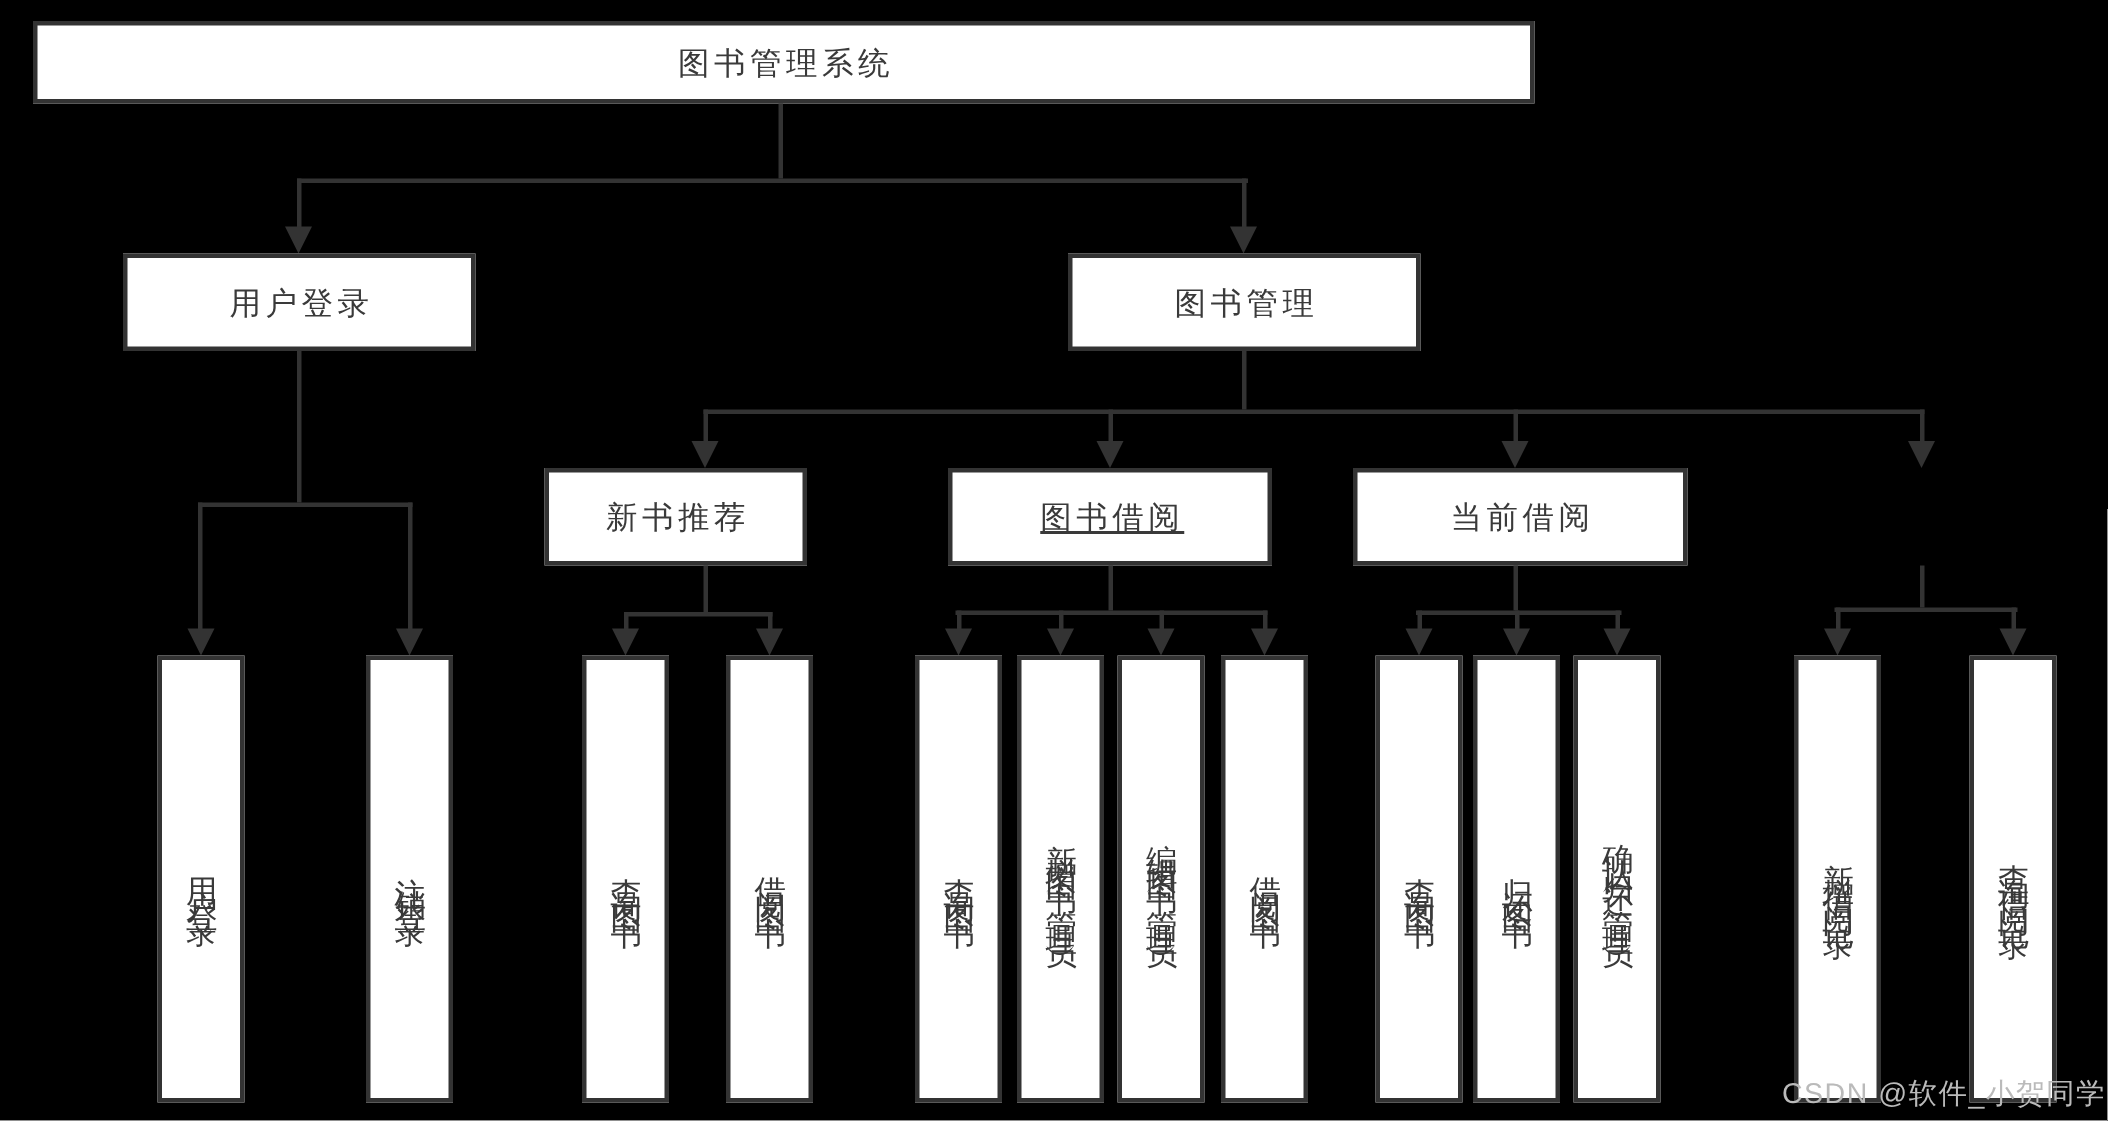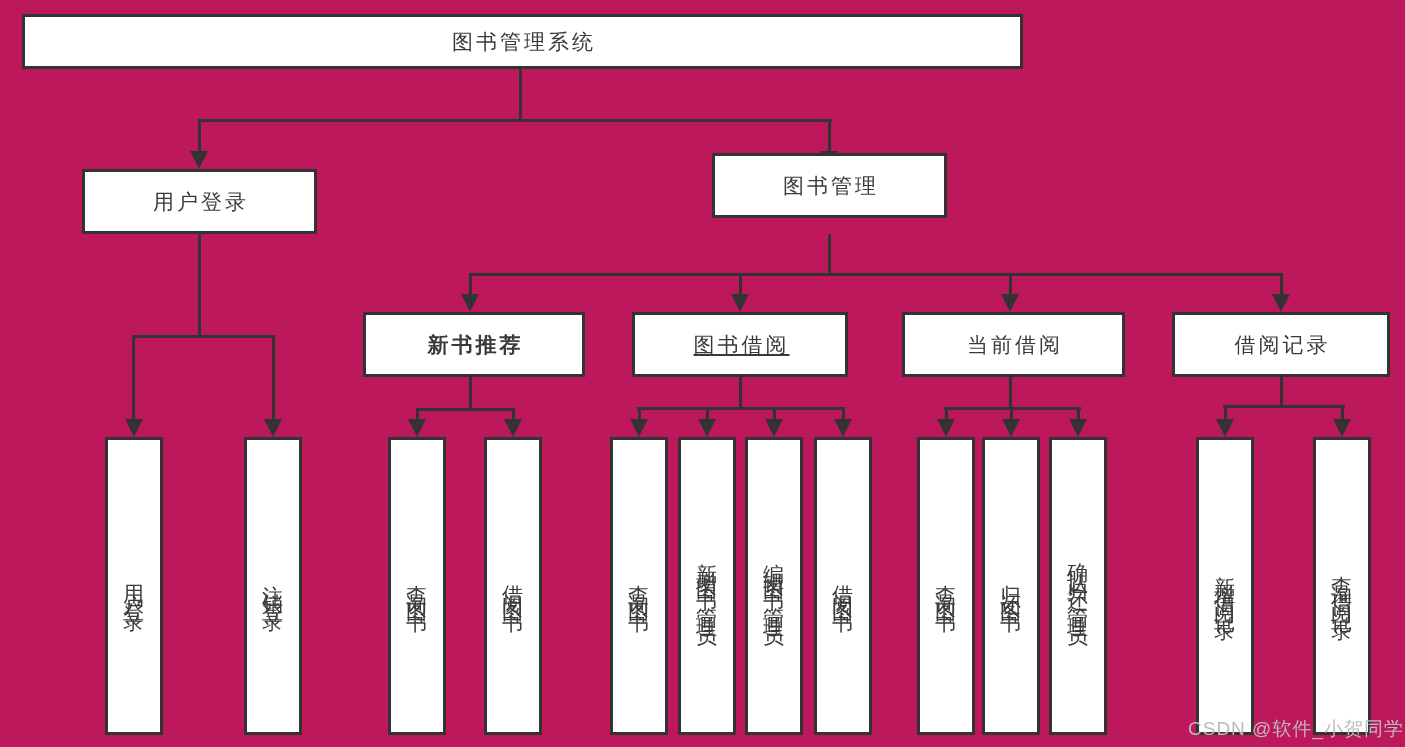--- a/index.html
+++ b/index.html
@@ -1,20 +1,20 @@
 <!DOCTYPE html>
 <html><head>
 <meta charset="utf-8">
 <style>
   html, body { margin: 0; padding: 0; background: #ffffff; }
   #stage {
     position: relative;
     width: 1405px;
     height: 747px;
-    background: #be185d;
+    background: #000000;
     font-family: "Liberation Sans", "DejaVu Sans", sans-serif;
     overflow: hidden;
   }
   .box {
     position: absolute;
     box-sizing: border-box;
     border: 3px solid #333333;
     background: #ffffff;
     display: flex;
     align-items: center;
@@ -62,44 +62,43 @@
   <div class="box hbox" style="left:22px; top:14px; width:1001px; height:55px;">图书管理系统</div>
 
   <div class="vline" style="left:519px; top:69px; height:50px;"></div>
   <div class="hline" style="left:198px; top:119px; width:634px;"></div>
   <div class="vline" style="left:198px; top:119px; height:36px;"></div>
   <div class="arrow" style="left:190px; top:151px;"></div>
   <div class="vline" style="left:828px; top:119px; height:36px;"></div>
   <div class="arrow" style="left:820px; top:151px;"></div>
 
   <div class="box hbox" style="left:82px; top:169px; width:235px; height:65px;">用户登录</div>
-  <div class="box hbox" style="left:712px; top:153px; width:235px; height:65px;">图书管理</div>
+  <div class="box hbox" style="left:712px; top:169px; width:235px; height:65px;">图书管理</div>
 
   <div class="vline" style="left:198px; top:234px; height:101px;"></div>
   <div class="hline" style="left:132px; top:335px; width:143px;"></div>
   <div class="vline" style="left:132px; top:335px; height:86px;"></div>
   <div class="arrow" style="left:125px; top:419px;"></div>
   <div class="vline" style="left:272px; top:335px; height:86px;"></div>
   <div class="arrow" style="left:264px; top:419px;"></div>
 
   <div class="vline" style="left:828px; top:234px; height:39px;"></div>
   <div class="hline" style="left:469px; top:273px; width:814px;"></div>
   <div class="vline" style="left:469px;  top:273px; height:25px;"></div>
   <div class="arrow" style="left:461px;  top:294px;"></div>
   <div class="vline" style="left:739px;  top:273px; height:25px;"></div>
   <div class="arrow" style="left:731px;  top:294px;"></div>
   <div class="vline" style="left:1009px; top:273px; height:25px;"></div>
   <div class="arrow" style="left:1001px; top:294px;"></div>
   <div class="vline" style="left:1280px; top:273px; height:25px;"></div>
   <div class="arrow" style="left:1272px; top:294px;"></div>
 
-  <div class="box hbox" style="left:363px; top:312px; width:222px; height:65px;font-weight:bold;">新书推荐</div>
+  <div class="box hbox" style="left:363px; top:312px; width:175px; height:65px;">新书推荐</div>
   <div class="box hbox" style="left:632px; top:312px; width:216px; height:65px;text-decoration:underline;">图书借阅</div>
   <div class="box hbox" style="left:902px; top:312px; width:223px; height:65px;">当前借阅</div>
-  <div class="box hbox" style="left:1172px; top:312px; width:218px; height:65px;">借阅记录</div>
 
   <div class="vline" style="left:469px; top:377px; height:31px;"></div>
   <div class="hline" style="left:416px; top:408px; width:99px;"></div>
   <div class="vline" style="left:416px; top:408px; height:13px;"></div>
   <div class="arrow" style="left:408px; top:419px;"></div>
   <div class="vline" style="left:512px; top:408px; height:13px;"></div>
   <div class="arrow" style="left:504px; top:419px;"></div>
 
   <div class="vline" style="left:739px; top:377px; height:30px;"></div>
   <div class="hline" style="left:637px; top:407px; width:208px;"></div>

